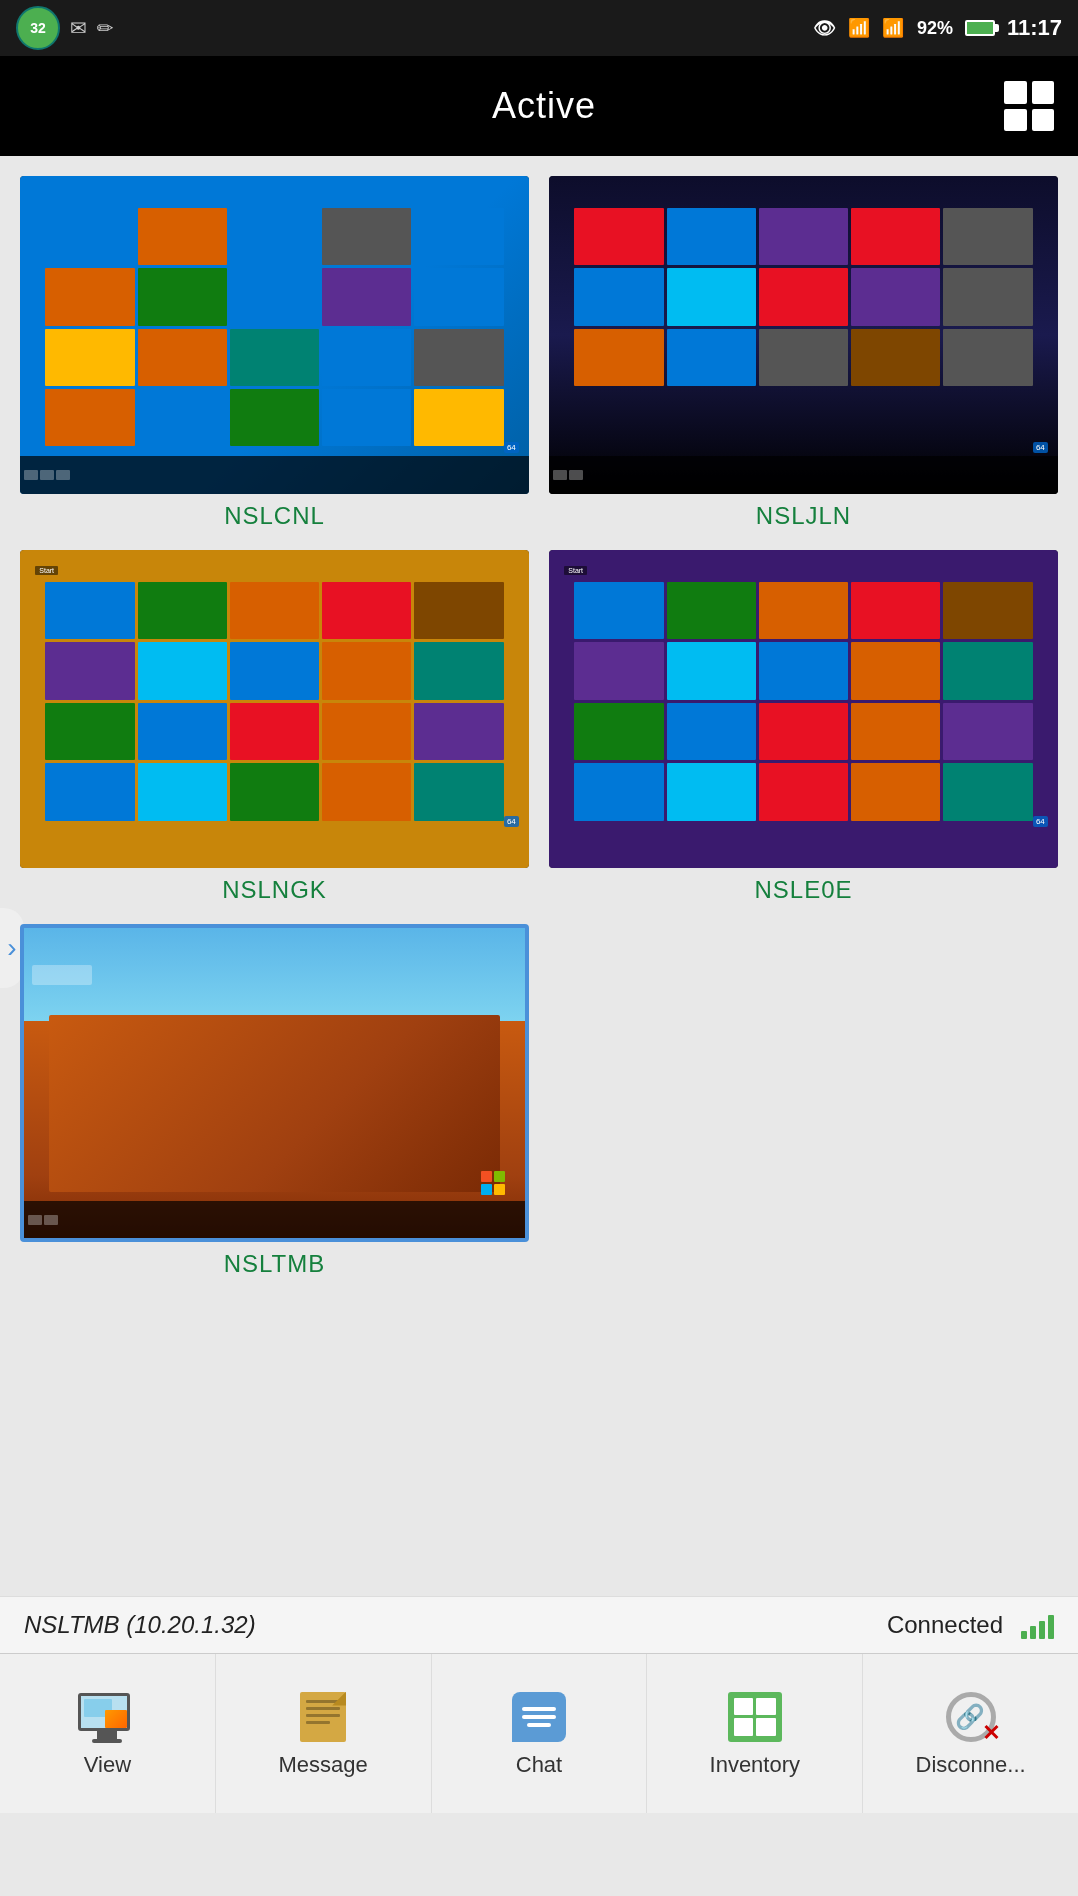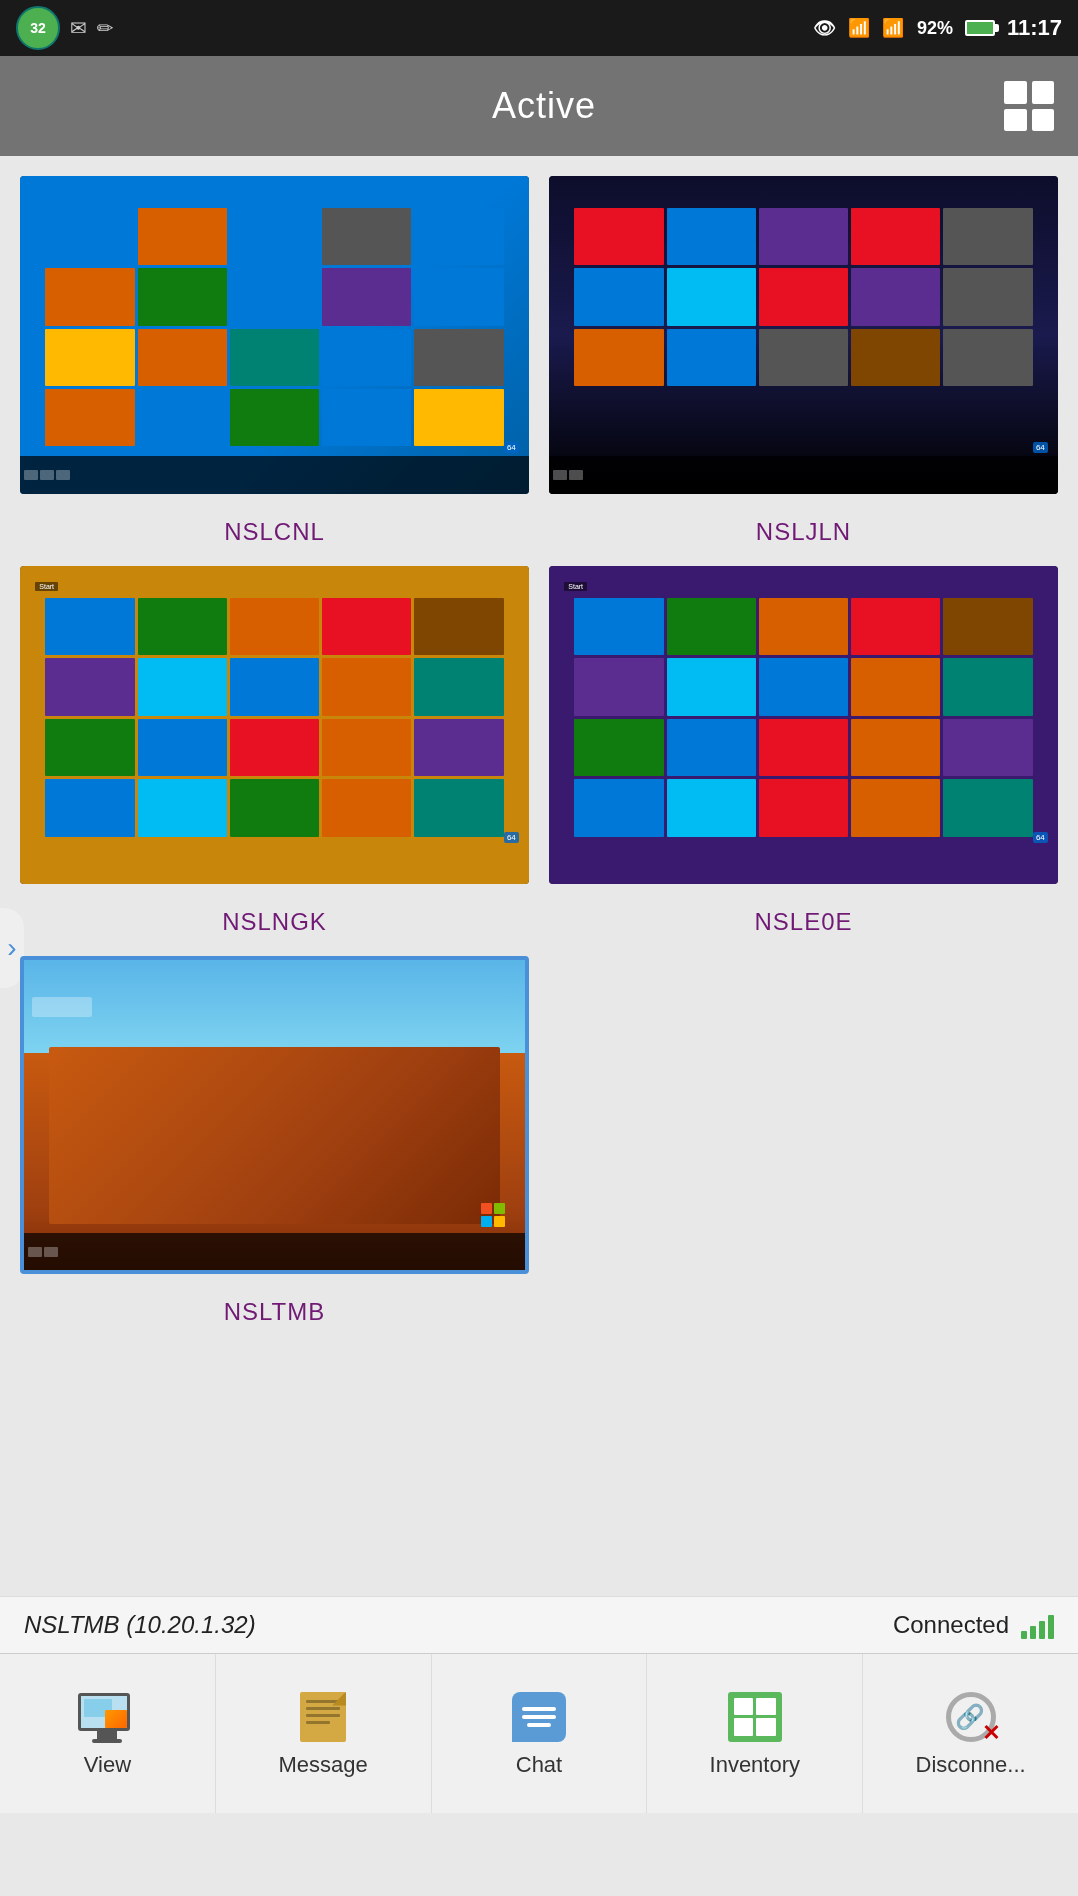--- a/index.html
+++ b/index.html
@@ -72,21 +72,21 @@
       top: 50%;
       transform: translateY(-50%);
       width: 4px;
       height: 8px;
       background: white;
       border-radius: 0 2px 2px 0;
     }
 
     
     .header {
-      background: #737373;
+      background: #000000;
       height: 100px;
       display: flex;
       align-items: center;
       justify-content: space-between;
       padding: 0 24px;
     }
     .header-title {
       color: white;
       font-size: 36px;
       font-weight: 400;
@@ -136,23 +136,23 @@
     .desktop-thumb {
       width: 100%;
       aspect-ratio: 16/10;
       border-radius: 4px;
       overflow: hidden;
       position: relative;
       background: #333;
     }
 
     .desktop-label {
-      margin-top: 24px;
+      margin-top: 8px;
       font-size: 24px;
-      color: #701a75;
+      color: #15803d;
       font-weight: 500;
       letter-spacing: 1px;
     }
 
     
     .screen-win10 {
       background: linear-gradient(135deg, #0078d7 60%, #005fa3 100%);
       width: 100%;
       height: 100%;
       position: relative;
@@ -293,21 +293,21 @@
       border-top: 1px solid #ddd;
     }
     .connection-name {
       font-style: italic;
       font-size: 24px;
       color: #222;
     }
     .connection-status {
       display: flex;
       align-items: center;
-      gap: 12px;
+      gap: 18px;
       font-size: 24px;
       color: #222;
     }
     .signal-bars {
       display: flex;
       align-items: flex-end;
       gap: 3px;
       height: 28px;
     }
     .bar {

